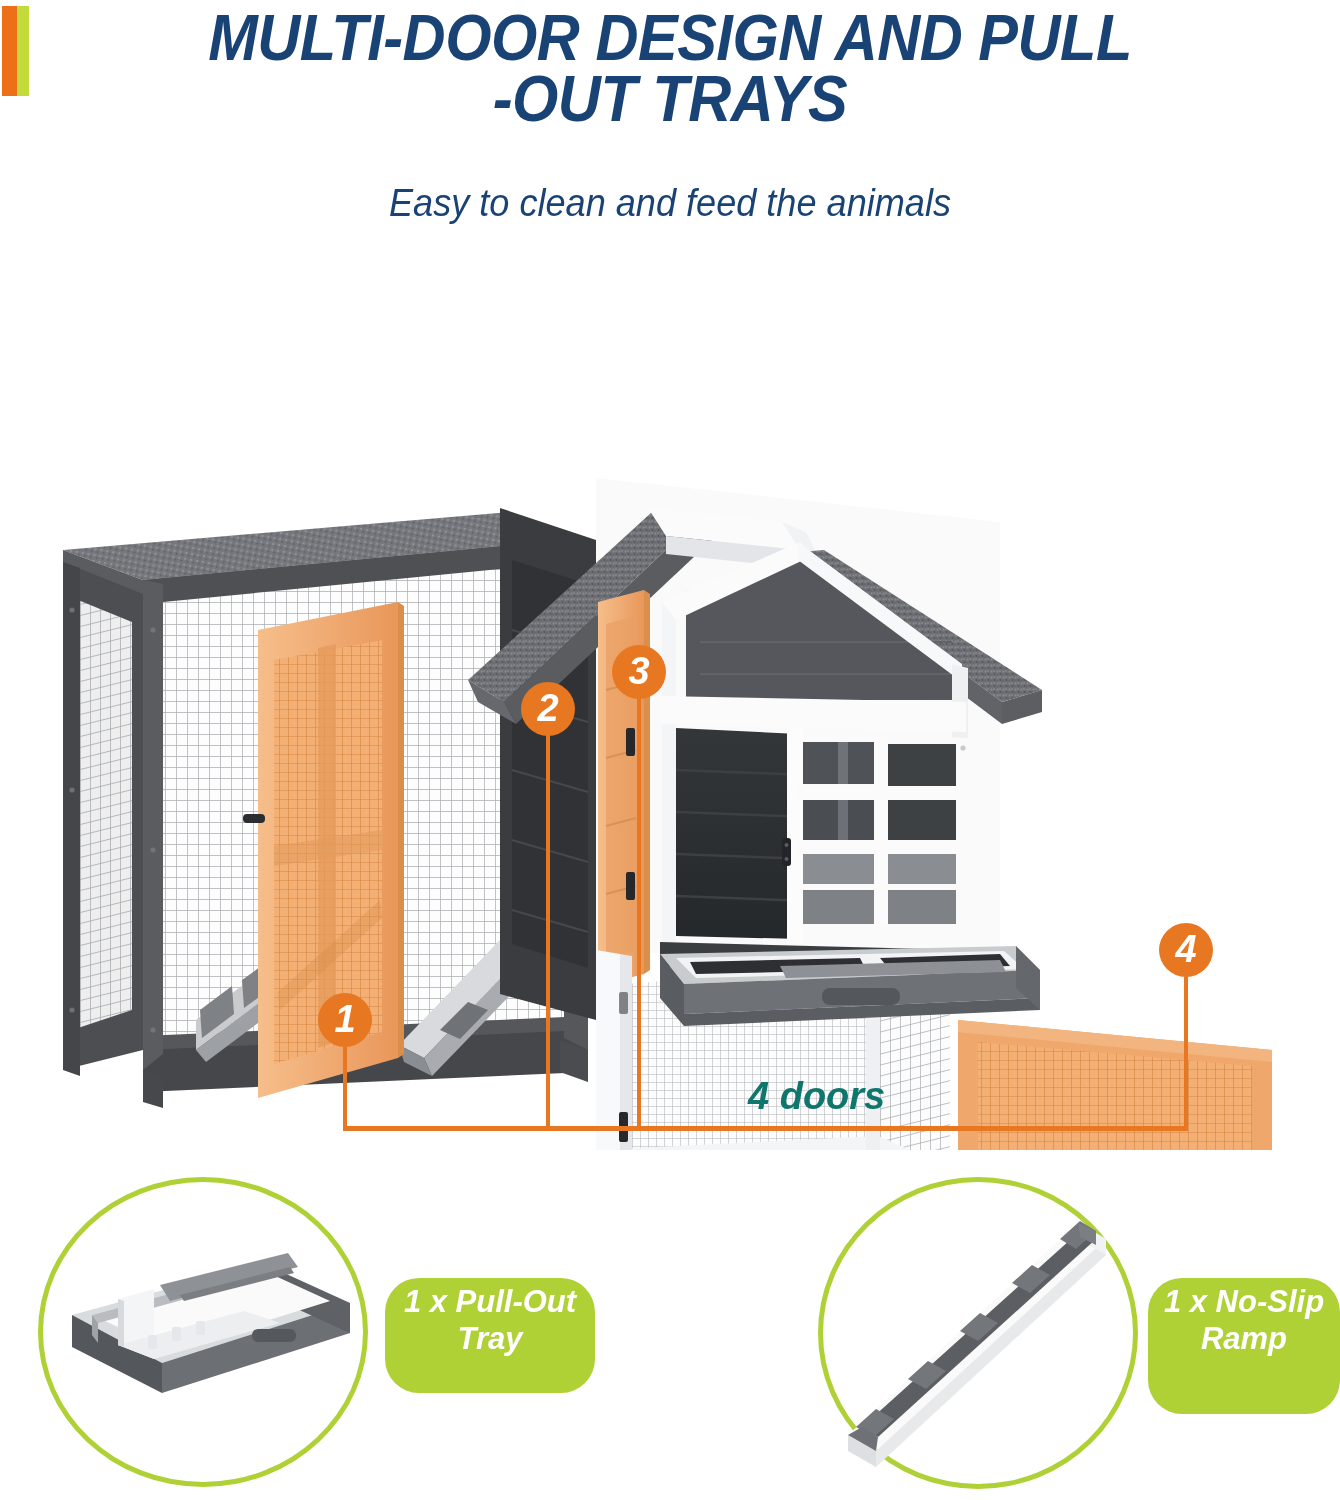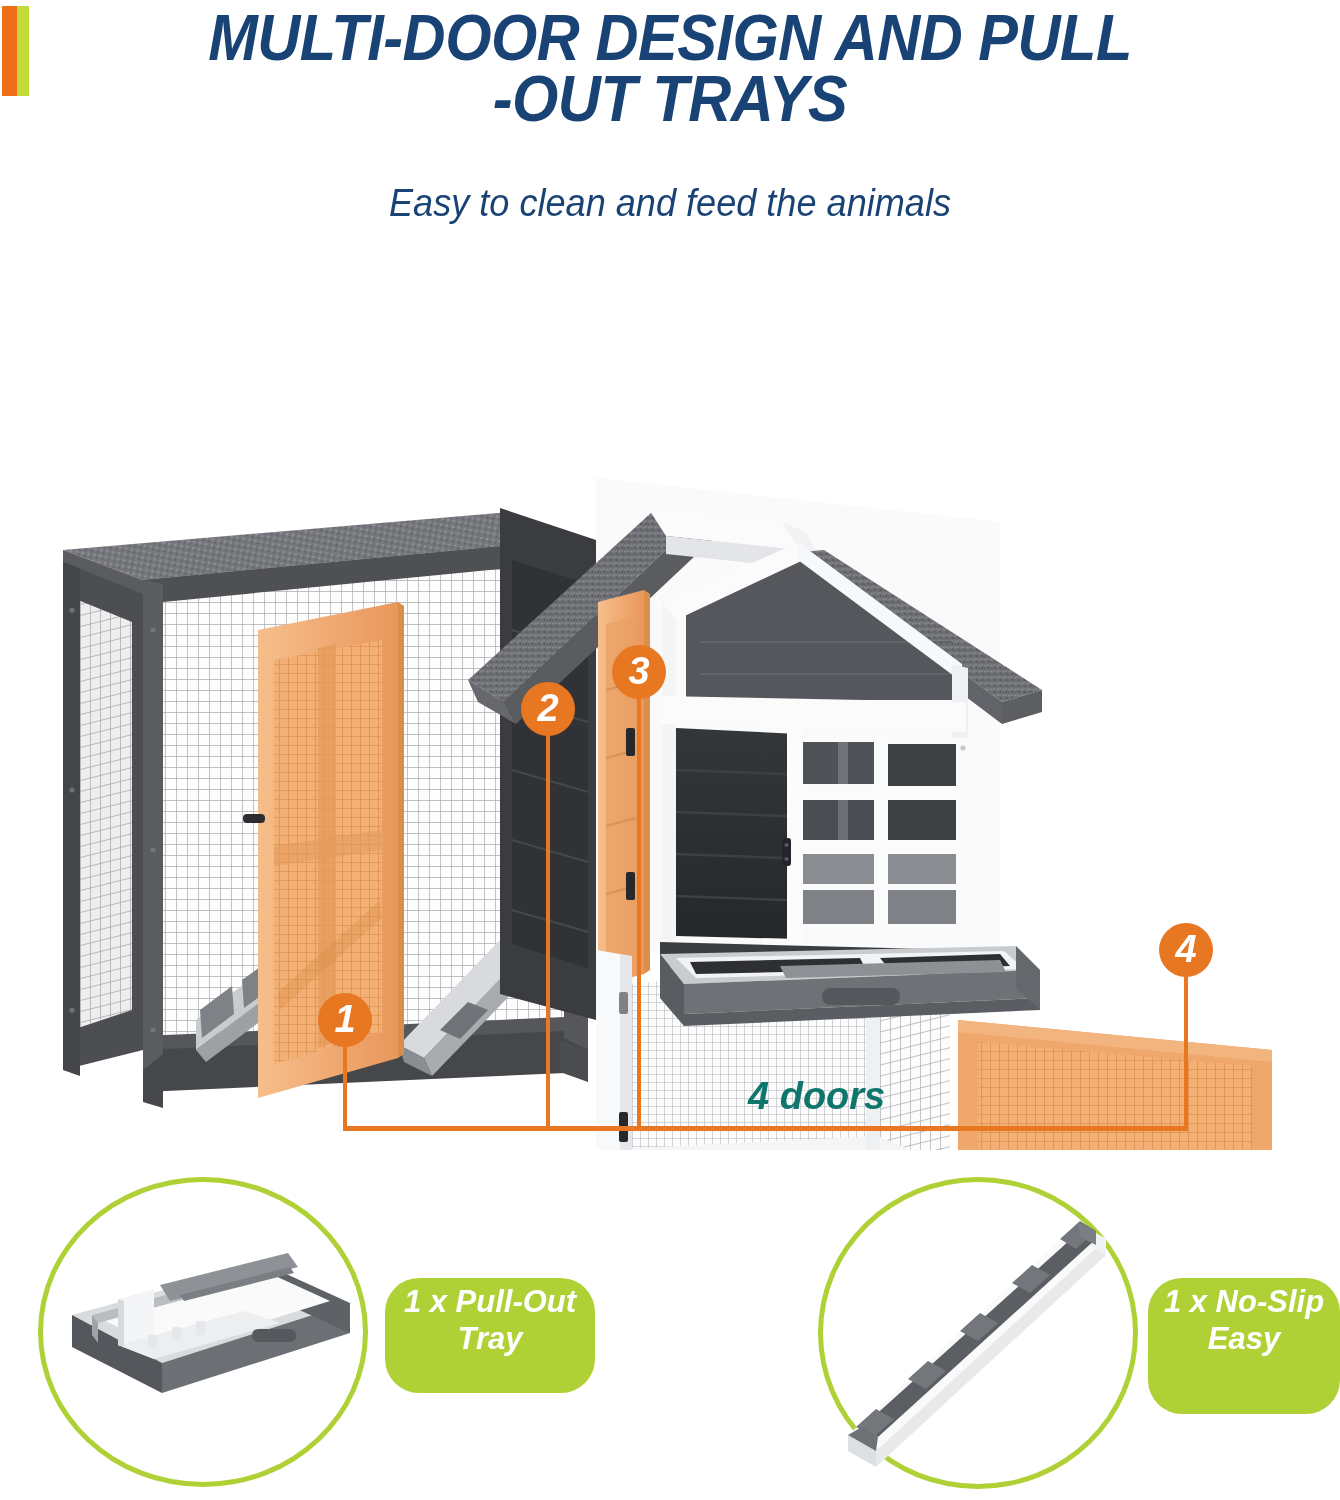--- a/index.html
+++ b/index.html
@@ -443,18 +443,18 @@
       <polygon points="270,64 290,46 306,56 286,74" fill="#73767A"></polygon>
 
       <polygon points="58,260 72,252 88,262 86,276" fill="#6E7175"></polygon>
 
       <polygon points="288,48 306,56 306,70 290,62" fill="#7B7E82"></polygon>
     </svg>
 
     <div class="pill" style="left:358px;top:103px;width:192px;height:136px;">
       <span>
         <span>1 x No-Slip</span><br>
-        <span>Easy</span>
+        <span>Ramp</span>
       </span>
     </div>
   </div>
 
 </div>
 
 </body></html>

